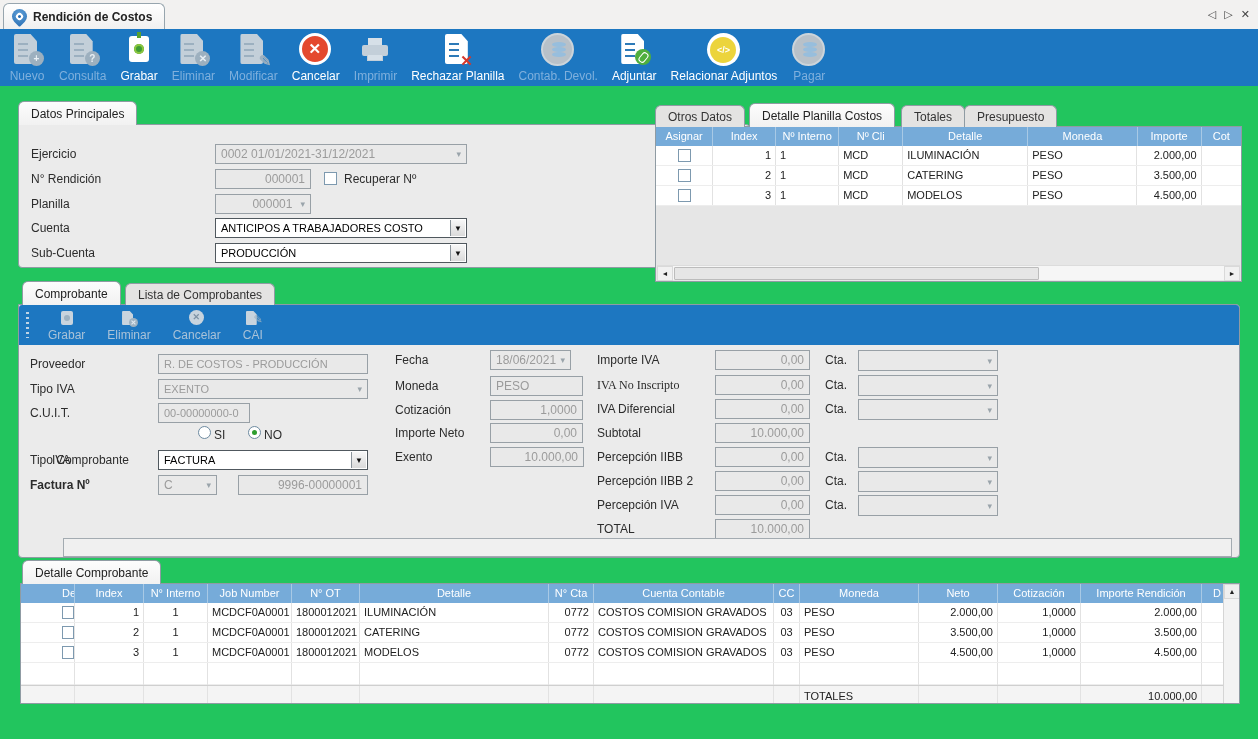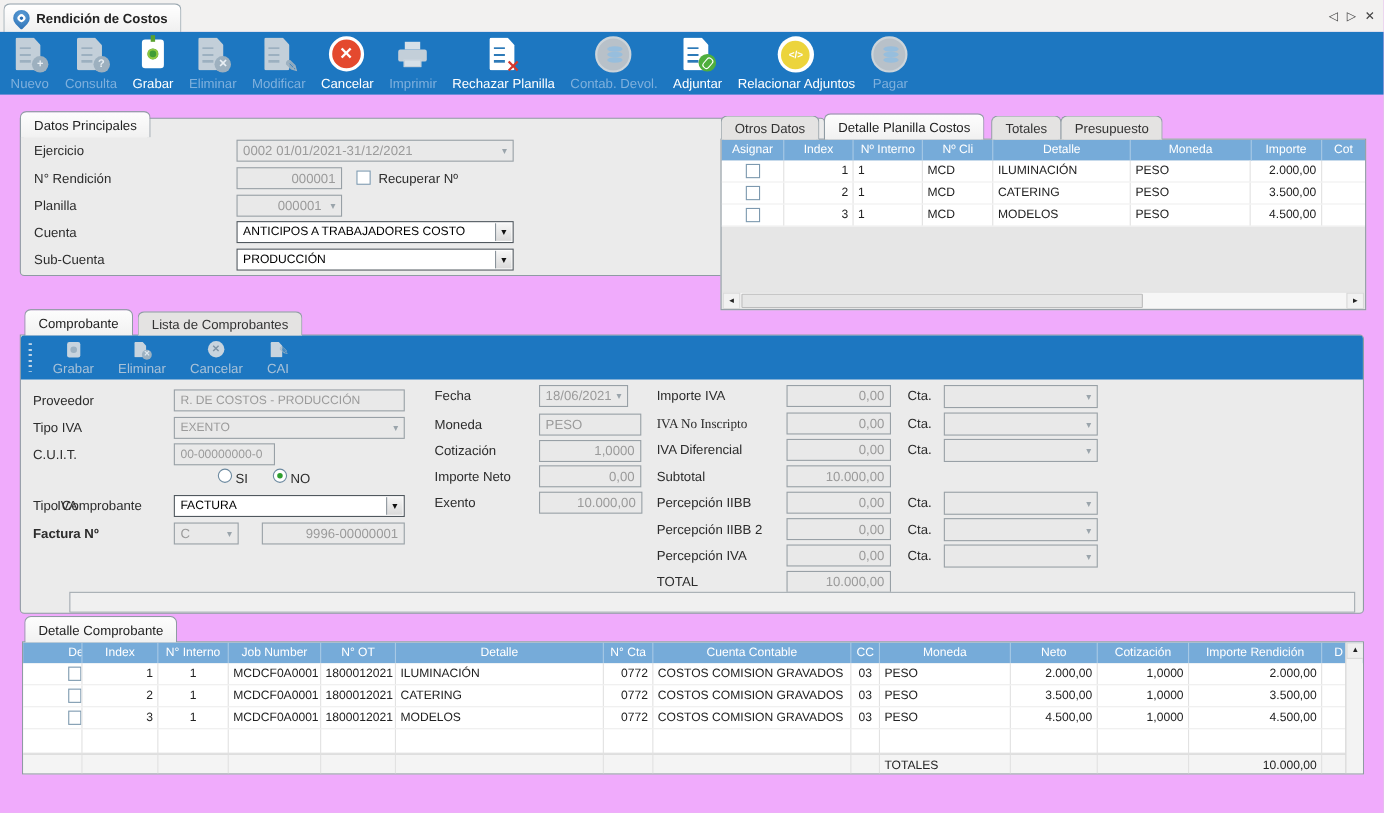--- a/index.html
+++ b/index.html
@@ -1,17 +1,17 @@
 <!DOCTYPE html>
 <html><head>
 <meta charset="utf-8">
 <style>
   * { box-sizing: border-box; margin: 0; padding: 0; }
   html,body { background:#d7d7d7; }
-  .app { position:relative; width:1258px; height:739px; background:#f0abfc;
+  .app { position:relative; width:1258px; height:739px; background:#22c55e;
          font-family:"Liberation Sans",sans-serif; font-size:12px; color:#222; overflow:hidden; }
 
   
   .tabstrip { position:absolute; left:0; top:0; right:0; height:29px; background:#f2f1f0; }
   .wintab { position:absolute; left:3px; top:3px; height:26px; padding:0 12px 0 8px;
             background:linear-gradient(#ffffff,#f0f0f0); border:1px solid #97a5ae; border-bottom:none;
             border-radius:6px 6px 0 0; display:flex; align-items:center; gap:6px; font-weight:bold; }
   .appicon { width:15px; height:15px; background:radial-gradient(circle at 60% 40%, #5fa0d8, #2a6fb4);
              border-radius:50% 50% 50% 10%; position:relative; transform:rotate(-45deg); }
   .appicon::after { content:''; position:absolute; left:4px; top:4px; width:7px; height:7px;
@@ -233,21 +233,21 @@
             <i></i>
           </span>
         </span>
       <span class="lbl">Pagar</span>
     </div>
   </div>
 
   <div class="gtab" style="left:18px; top:101px;">
     <span>Datos Principales</span>
   </div>
-  <div class="gbox" style="left:18px; top:107px; width:732px; height:144px;">
+  <div class="gbox" style="left:18px; top:124px; width:732px; height:144px;">
     <span class="flabel" style="left:12px; top:22px;">Ejercicio</span>
     <span class="flabel" style="left:12px; top:47px;">N° Rendición</span>
     <span class="flabel" style="left:12px; top:72px;">Planilla</span>
     <span class="flabel" style="left:12px; top:96px;">Cuenta</span>
     <span class="flabel" style="left:12px; top:121px;">Sub-Cuenta</span>
 
     <div class="fld" style="left:196px; top:19px; width:252px;">
       <span>0002 01/01/2021-31/12/2021</span>
       <span class="ar">▾</span>
     </div>

